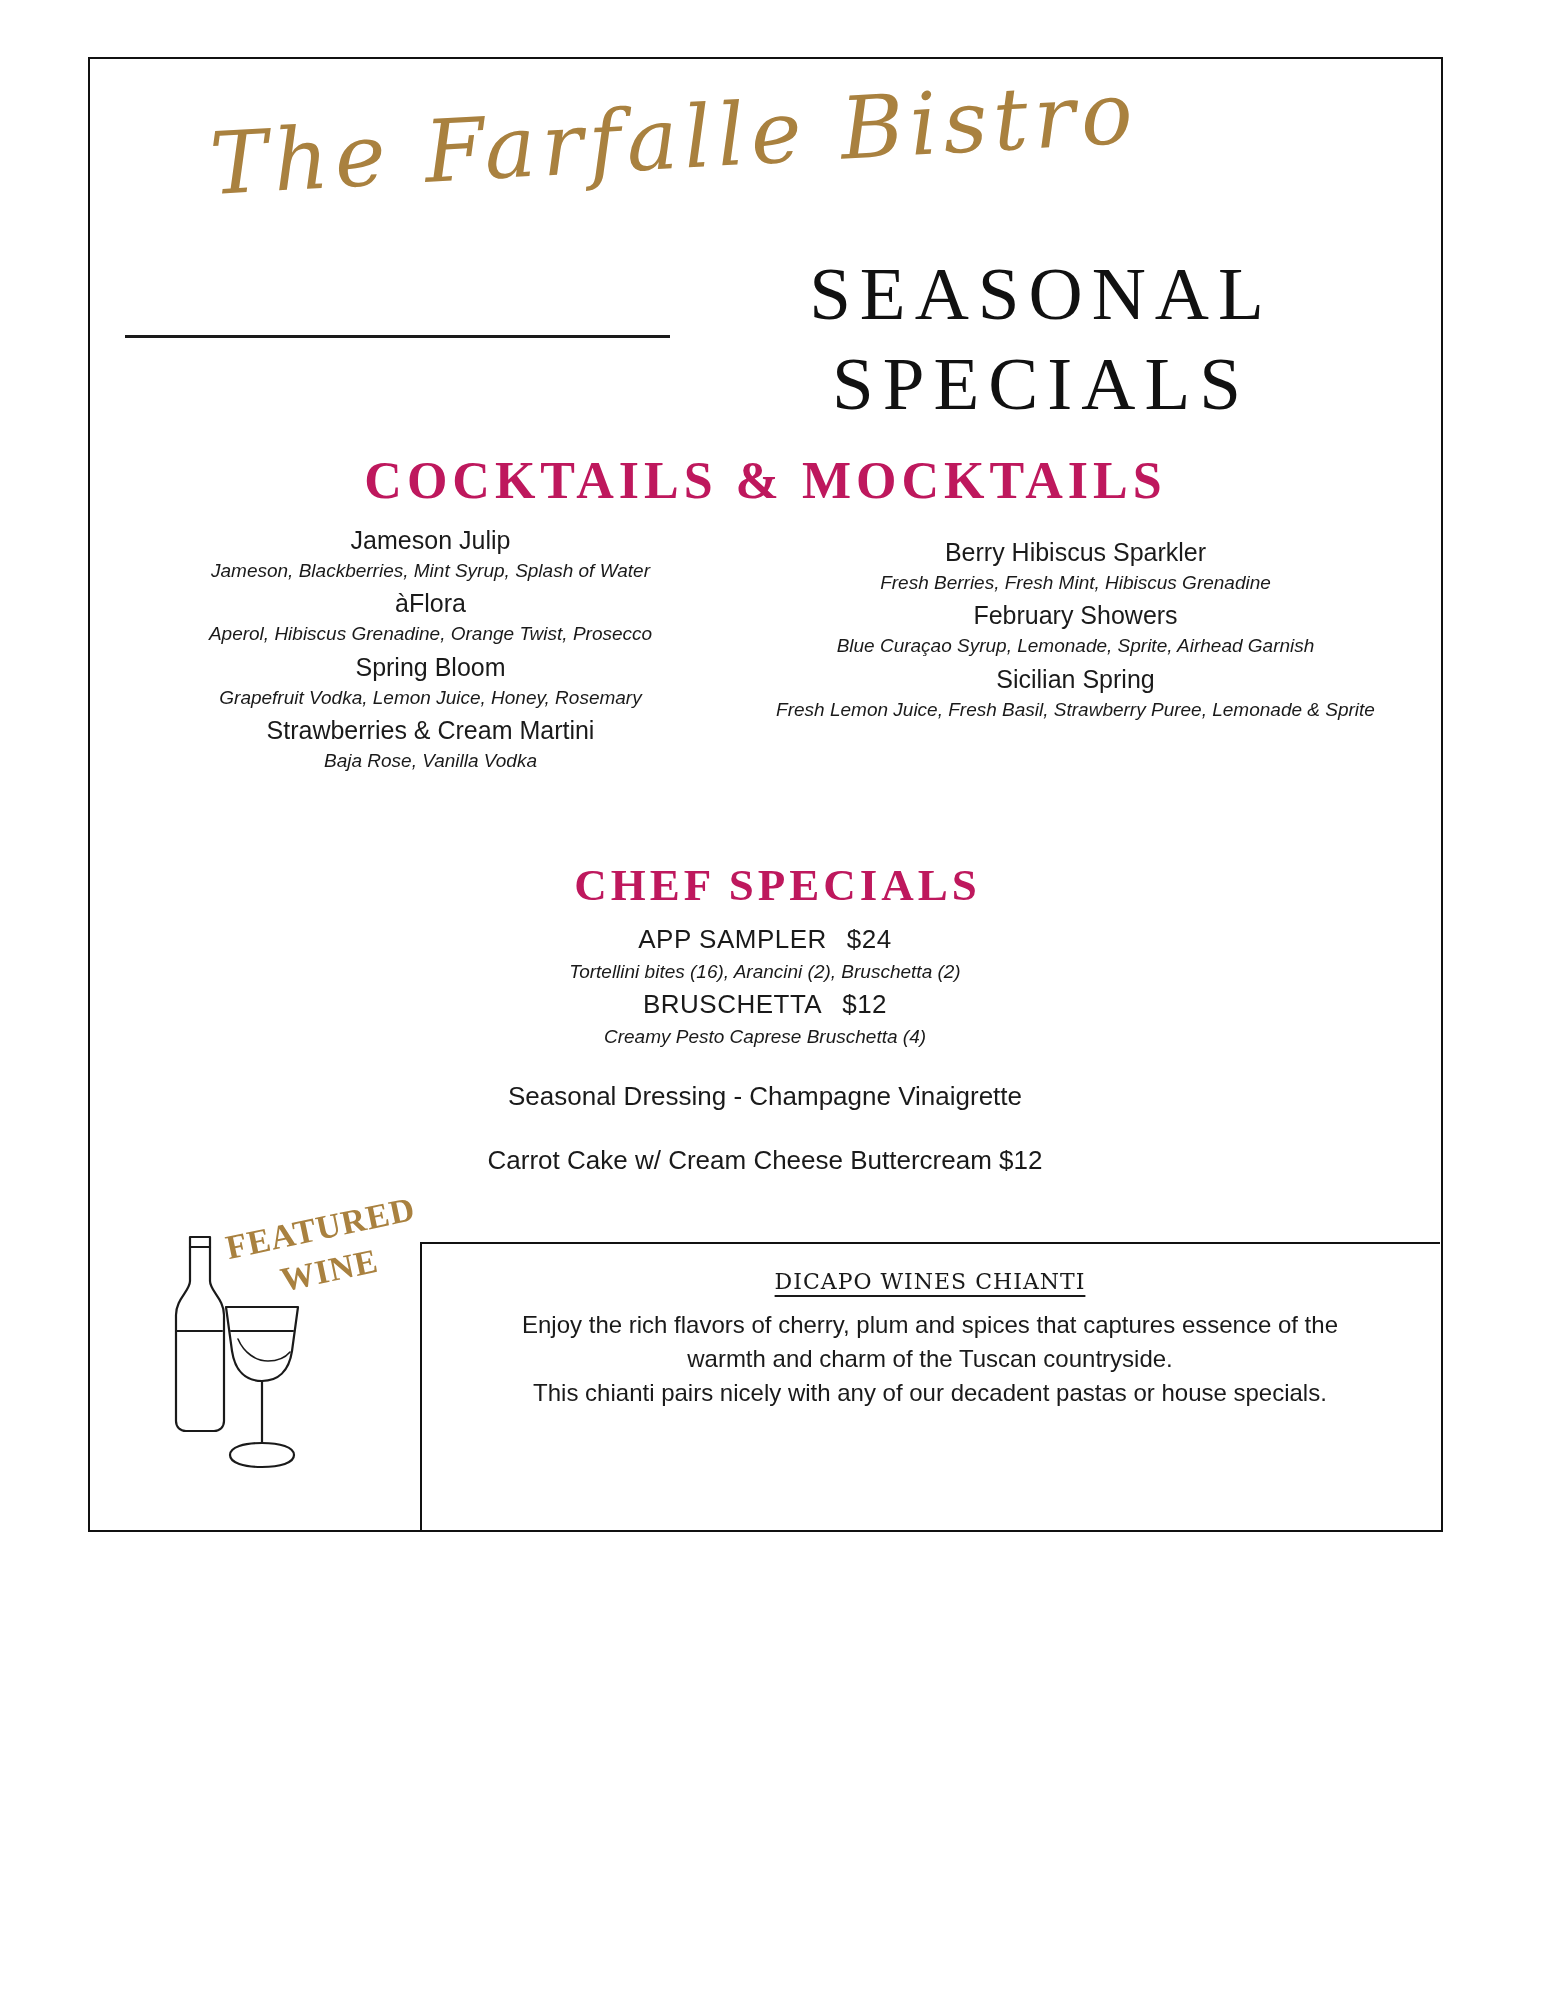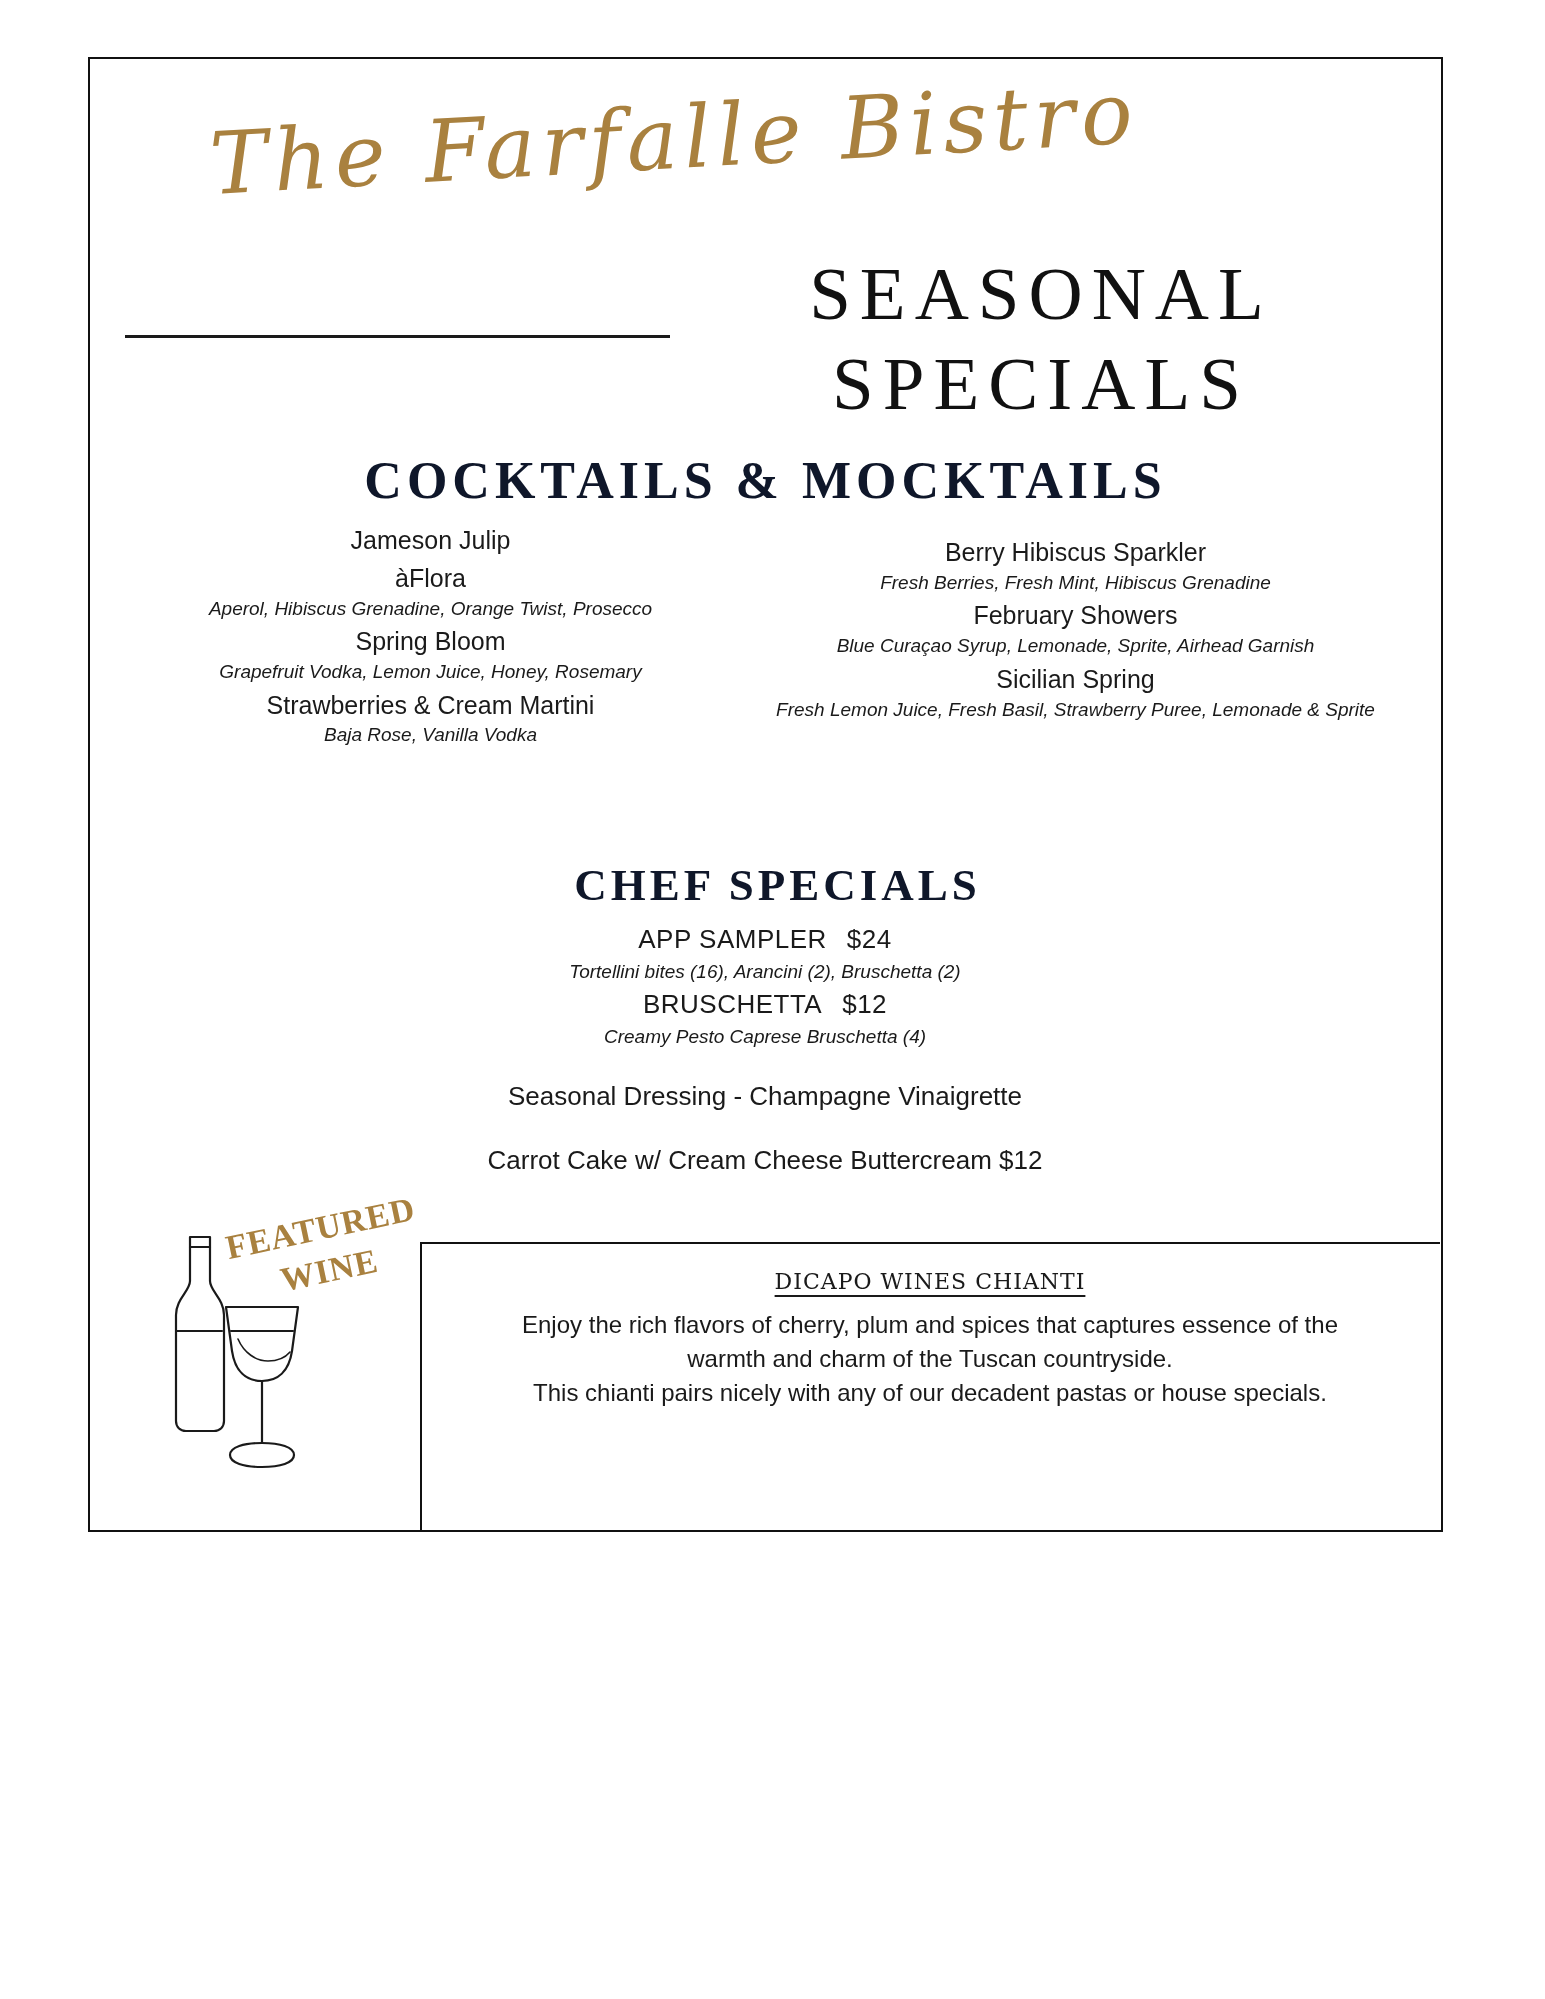--- a/index.html
+++ b/index.html
@@ -64,21 +64,21 @@
     letter-spacing: 9px;
     line-height: 1.20;
     color: #111111;
   }
 
   
   .section-title {
     text-align: center;
     font-family: "Liberation Serif", serif;
     font-weight: bold;
-    color: #0f172a;
+    color: #be185d;
   }
   .cocktail-title {
     position: absolute;
     left: 0;
     top: 392px;
     width: 100%;
     font-size: 52px;
     letter-spacing: 5px;
   }
   .chef-title {
@@ -225,20 +225,21 @@
     <div>SEASONAL</div>
     <div>SPECIALS</div>
   </div>
 
   <div class="section-title cocktail-title">COCKTAILS &amp; MOCKTAILS</div>
 
   <div class="cocktail-cols">
     <div class="col left">
       <div class="drink">
         <div class="drink-name">Jameson Julip</div>
+        <div class="drink-desc">Jameson, Blackberries, Mint Syrup, Splash of Water</div>
       </div>
       <div class="drink">
         <div class="drink-name">àFlora</div>
         <div class="drink-desc">Aperol, Hibiscus Grenadine, Orange Twist, Prosecco</div>
       </div>
       <div class="drink">
         <div class="drink-name">Spring Bloom</div>
         <div class="drink-desc">Grapefruit Vodka, Lemon Juice, Honey, Rosemary</div>
       </div>
       <div class="drink">

